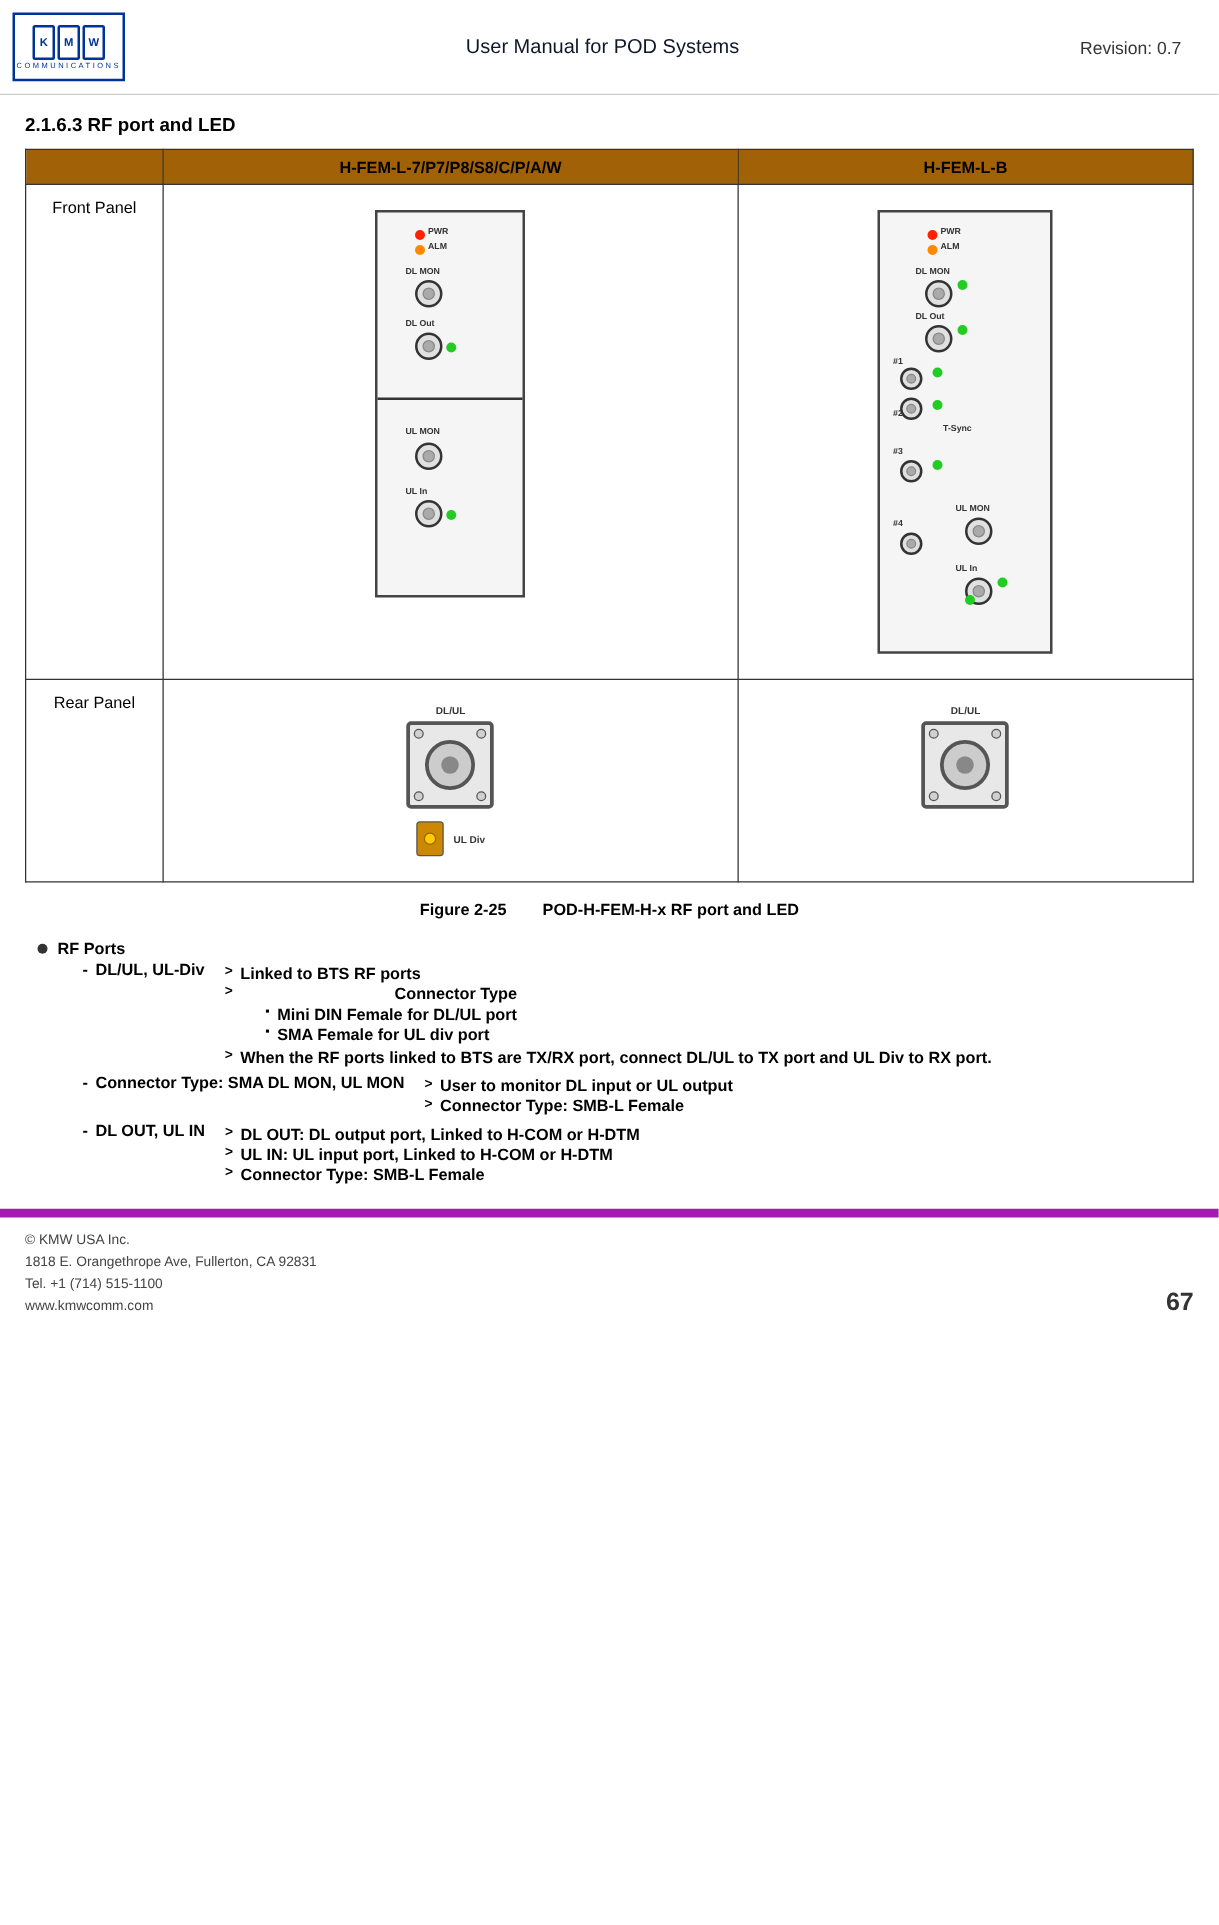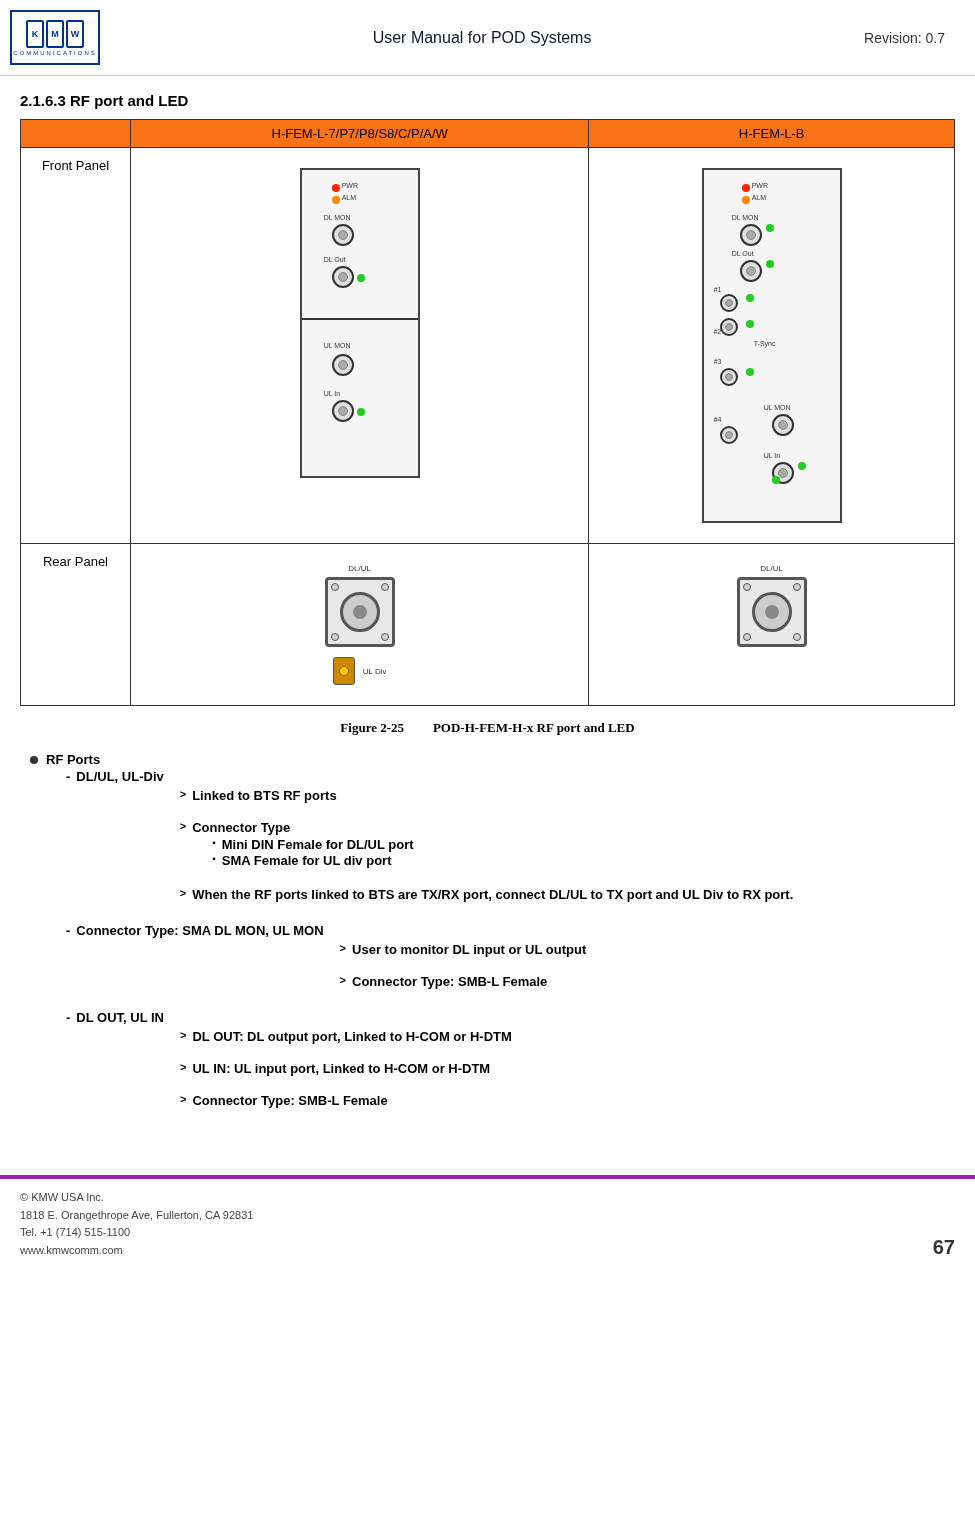--- a/index.html
+++ b/index.html
@@ -49,35 +49,36 @@
       margin: 0 20px;
       border-collapse: collapse;
       border: 1.5px solid #333;
     }
     .main-table th, .main-table td {
       border: 1.5px solid #333;
       text-align: center;
       vertical-align: top;
     }
     .main-table th {
-      background: #f97316;
-      font-weight: normal;
+      background: #a16207;
+      font-weight: bold;
       font-size: 13px;
       padding: 6px;
     }
     .row-label {
       width: 110px;
       text-align: left;
       padding: 10px 8px;
       font-size: 13px;
       vertical-align: middle;
     }
     .panel-cell {
       padding: 10px 5px;
       vertical-align: middle;
+      font-weight: bold;
     }
     .led {
       width: 8px;
       height: 8px;
       border-radius: 50%;
     }
     .led-red { background: #ff2200; }
     .led-orange { background: #ff8800; }
 
     
@@ -200,21 +201,20 @@
     }
 
     
     .figure-caption {
       text-align: center;
       margin: 14px 20px 16px 20px;
       font-size: 13px;
     }
     .figure-caption-bold {
       font-weight: bold;
-      font-family: Liberation Serif, serif;
     }
 
     
     .bullet-section {
       margin: 8px 30px;
       font-weight: bold;
     }
     .bullet-main {
       list-style: none;
       padding: 0;
@@ -247,23 +247,24 @@
       content: "-";
       margin-right: 6px;
       flex-shrink: 0;
     }
     .sub-sub-list {
       list-style: none;
       padding: 0;
       margin: 2px 0 2px 16px;
     }
     .sub-sub-list > li {
-      margin: 17px 0;
+      margin: 1px 0;
       display: flex;
       align-items: flex-start;
+      text-align: right;
     }
     .sub-sub-list > li::before {
       content: ">";
       margin-right: 6px;
       flex-shrink: 0;
       font-size: 11px;
     }
     .sub-sub-sub-list {
       list-style: none;
       padding: 0;
@@ -276,23 +277,23 @@
     }
     .sub-sub-sub-list > li::before {
       content: "▪";
       margin-right: 6px;
       flex-shrink: 0;
       font-size: 10px;
     }
 
     
     .footer {
-      margin-top: 46px;
+      margin-top: 15px;
       padding: 10px 20px;
-      border-top: 4px solid #a21caf;
+      border-top: 7px solid #a21caf;
       font-size: 11px;
       color: #444;
       display: flex;
       justify-content: space-between;
       align-items: flex-end;
     }
     .footer-left {
       line-height: 1.6;
     }
     .footer-right {

